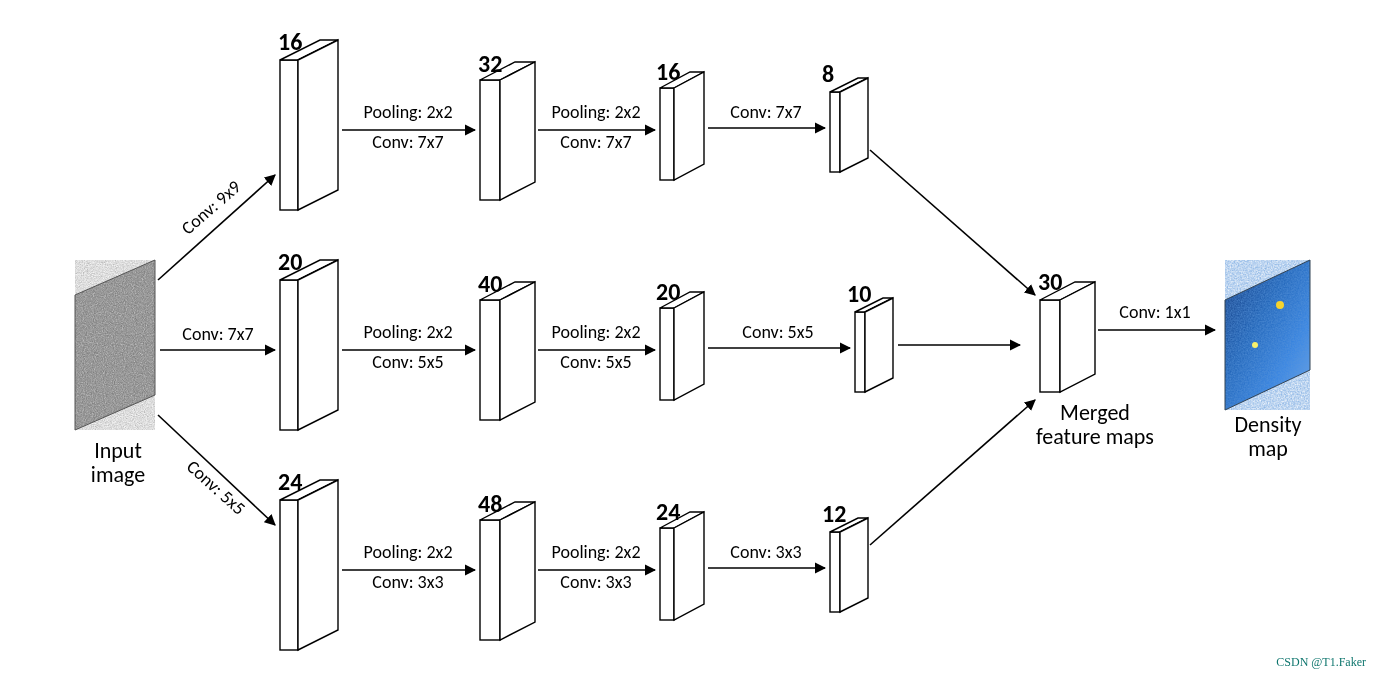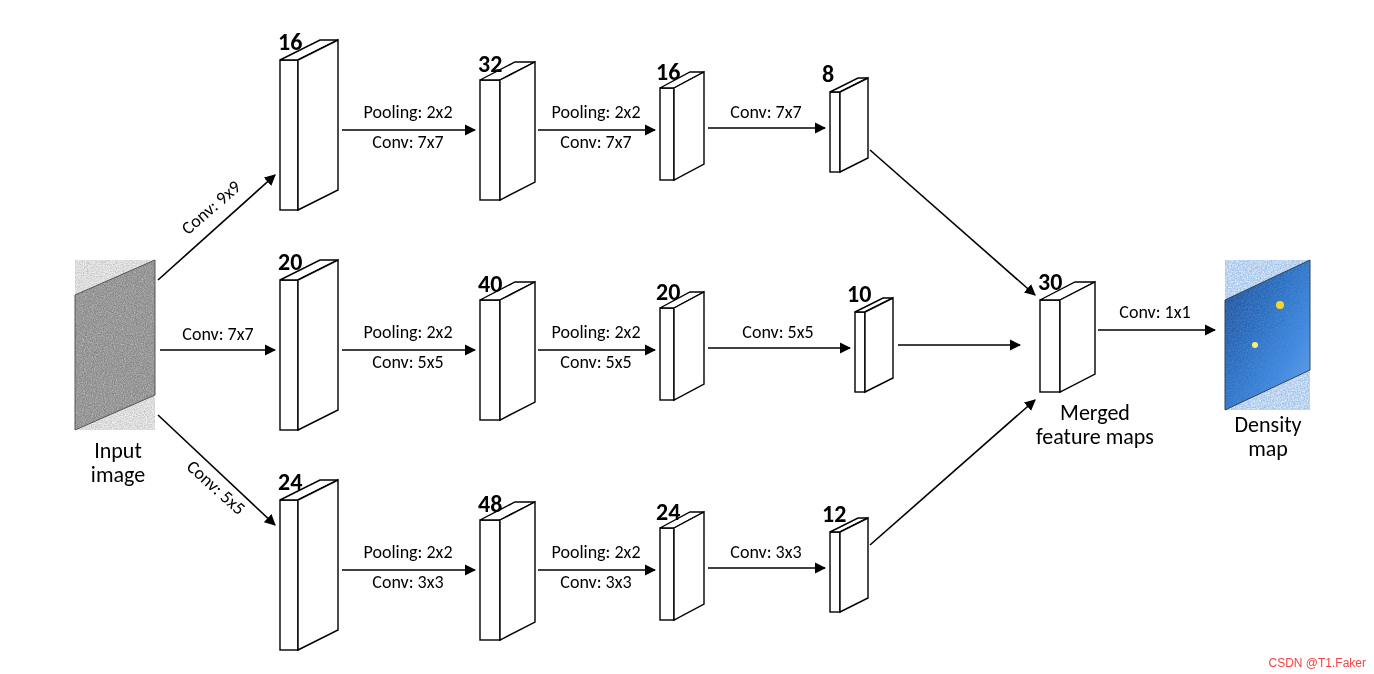--- a/index.html
+++ b/index.html
@@ -14,22 +14,22 @@
   }
   svg { display: block; }
   .lbl-sm { font-size: 18px; }
   .lbl-big { font-size: 24px; font-weight: 600; }
   .lbl-med { font-size: 22px; }
   .watermark {
     position: absolute;
     right: 8px;
     bottom: 4px;
     font-size: 12px;
-    color: #ef4444;
-    font-family: Liberation Sans, sans-serif;
+    color: #0f766e;
+    font-family: Liberation Serif, serif;
   }
 </style>
 </head>
 <body>
 
 <svg width="1374" height="674" viewBox="0 0 1374 674">
   <defs>
     <marker id="arrow" viewBox="0 0 10 10" refX="9" refY="5" markerWidth="7" markerHeight="7" orient="auto-start-reverse">
       <path d="M 0 0 L 10 5 L 0 10 z" fill="#000"></path>
     </marker>

